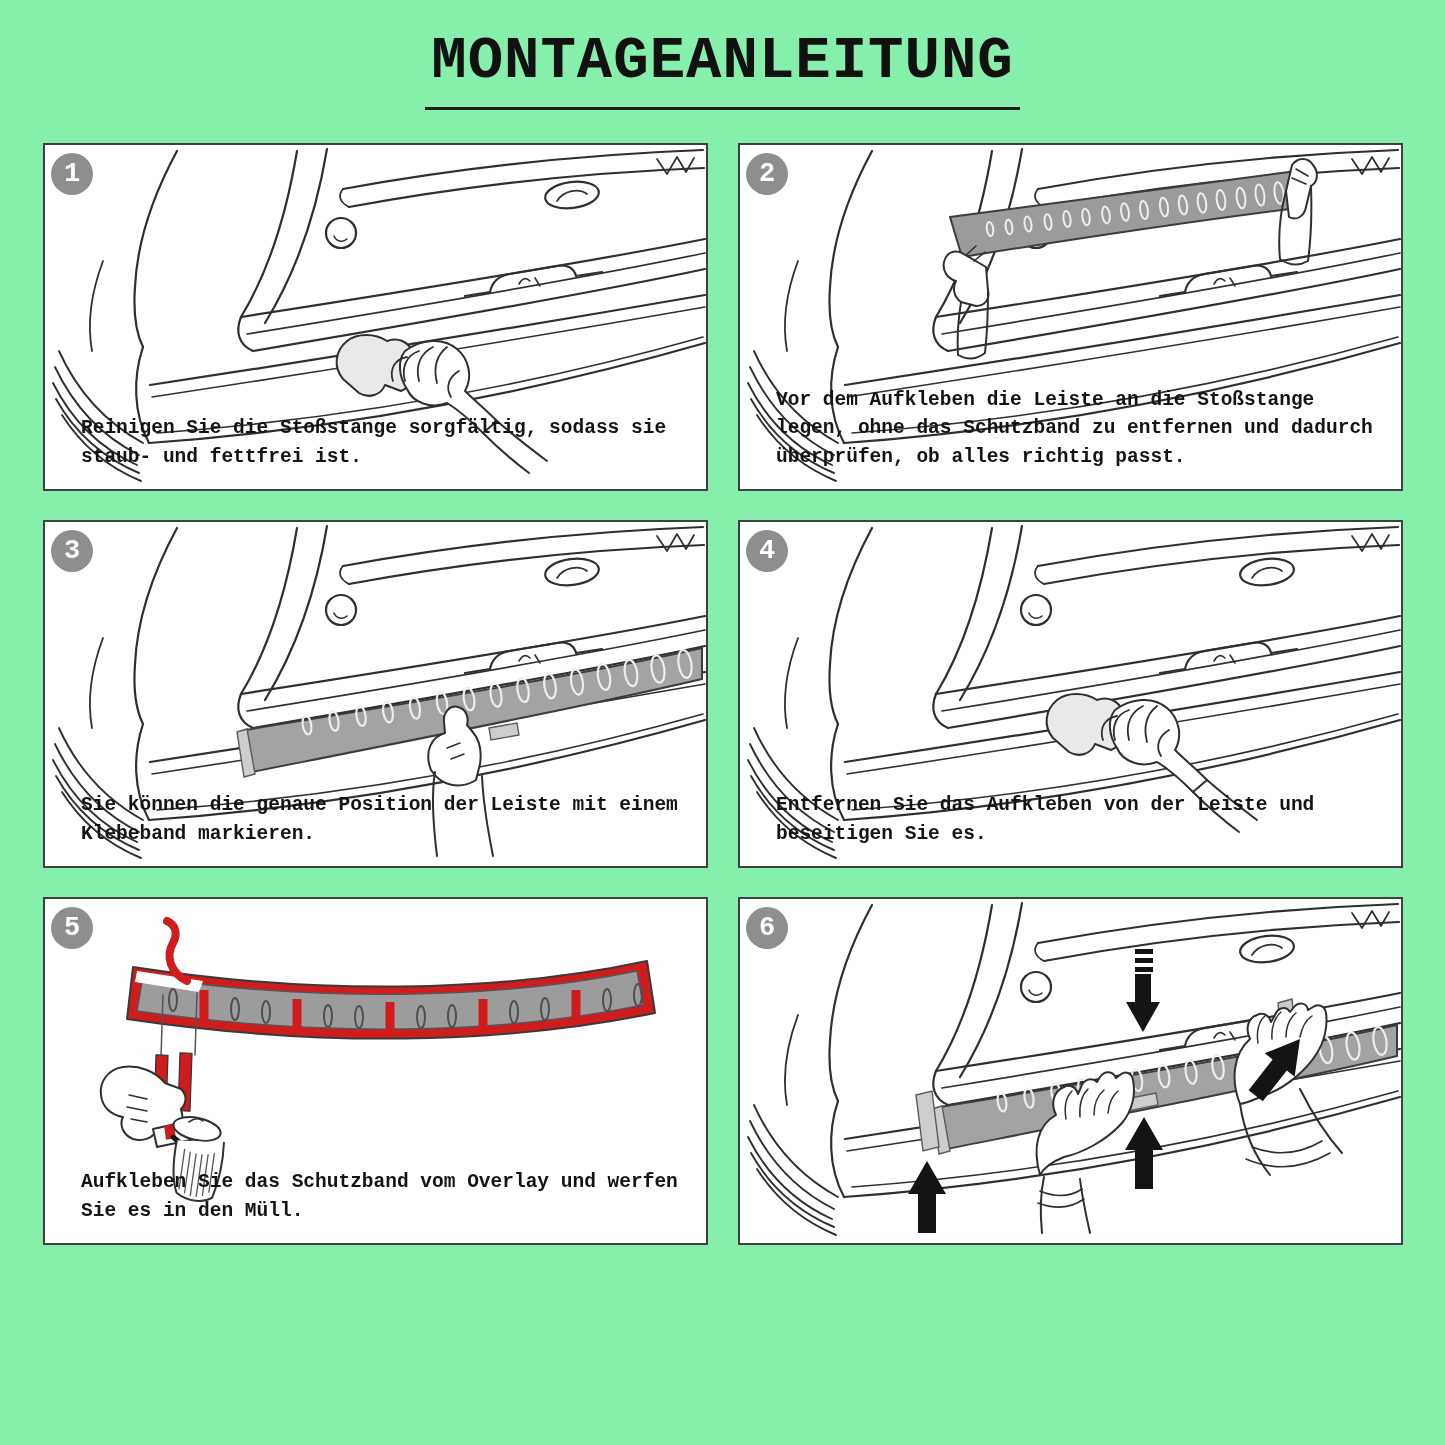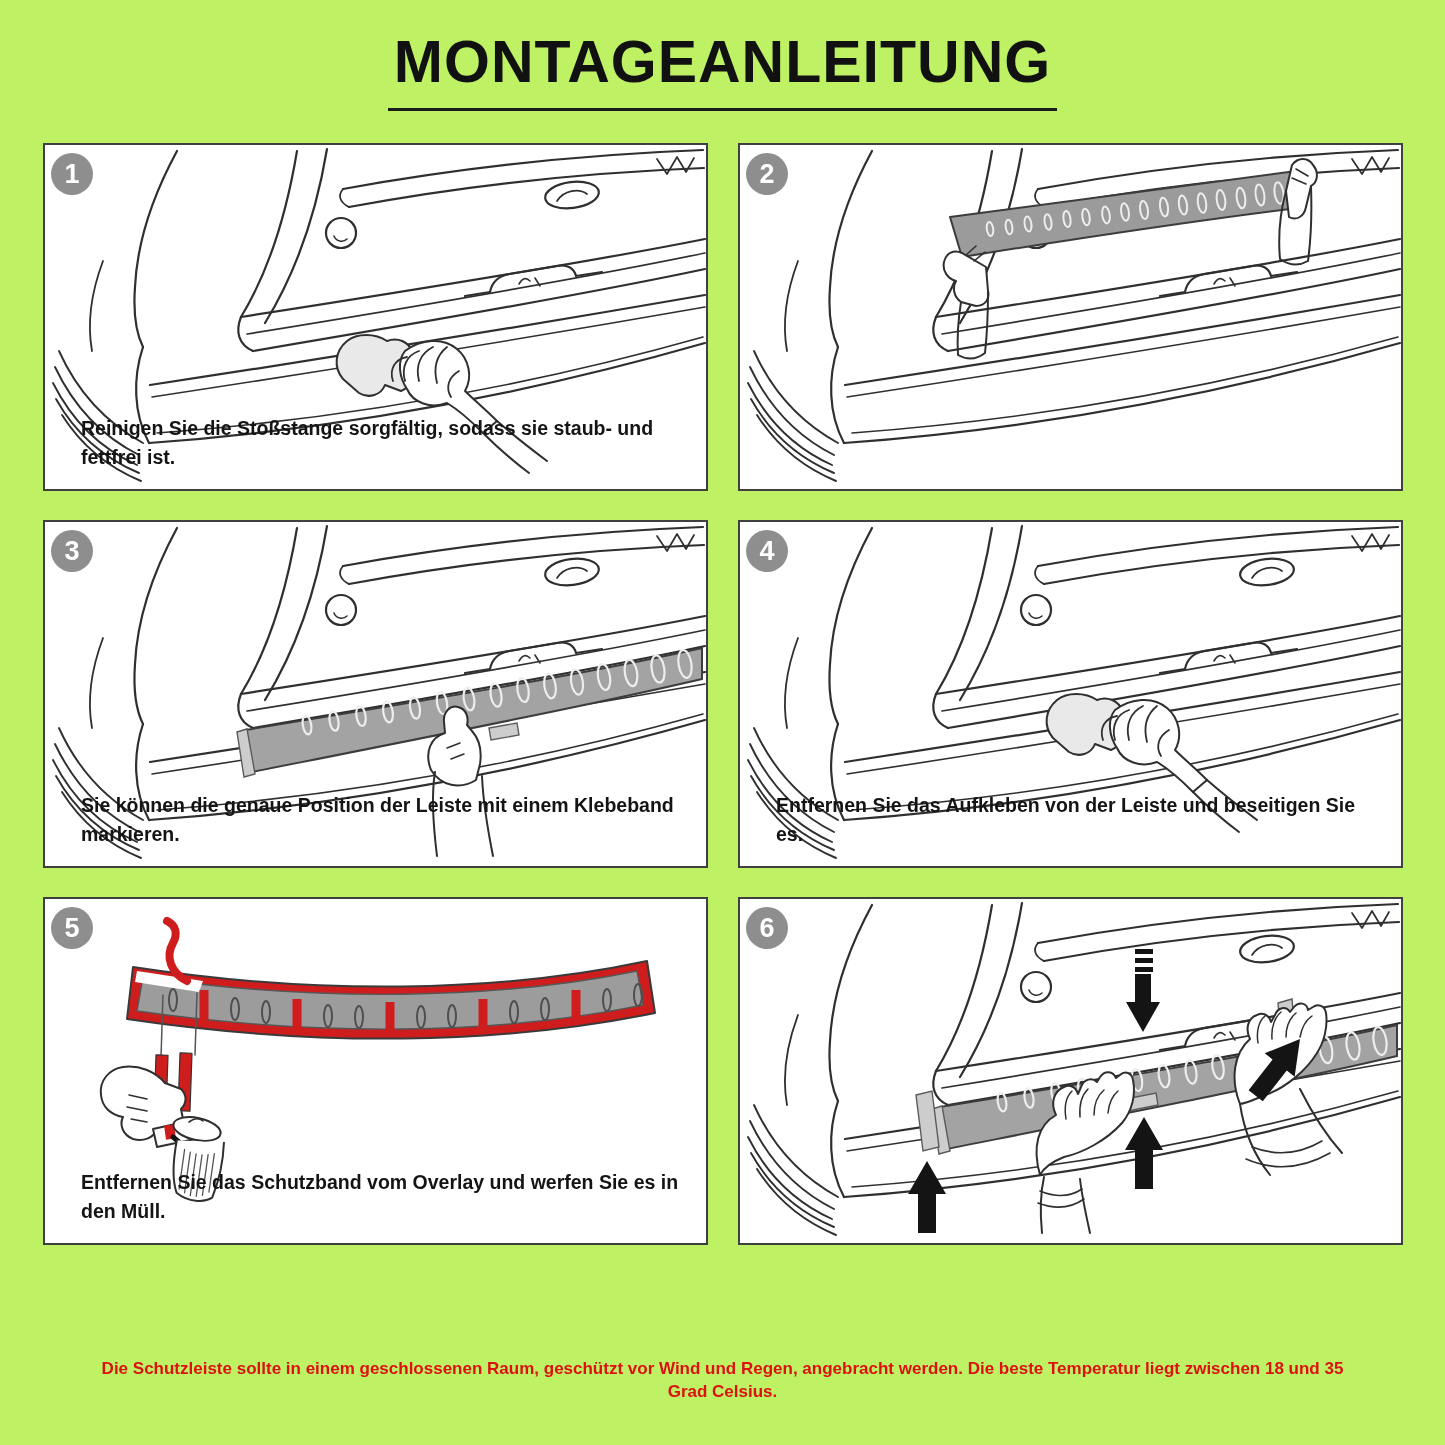--- a/index.html
+++ b/index.html
@@ -1,18 +1,18 @@
 <!DOCTYPE html>
 <html><head>
 <meta charset="utf-8">
 <style>
   html,body{margin:0;padding:0;background:#ffffff;}
   .page{
-    position:relative;width:1445px;height:1445px;background:#bef264;
-    font-family:Liberation Sans, sans-serif;overflow:hidden;
+    position:relative;width:1445px;height:1445px;background:#86efac;
+    font-family:Liberation Mono, monospace;overflow:hidden;
   }
   .title-wrap{position:absolute;top:28px;left:0;width:100%;text-align:center;}
   .title-wrap h1{margin:0;display:inline-block;font-size:59px;font-weight:700;
     letter-spacing:1px;color:#111;border-bottom:3px solid #1b1b1b;padding:0 6px 12px 6px;}
   .grid{
     position:absolute;left:43px;top:143px;width:1360px;
     display:grid;grid-template-columns:665px 665px;grid-template-rows:repeat(3,348px);
     column-gap:30px;row-gap:29px;
   }
   .panel{position:relative;border:2px solid #404040;background:#fff;}
@@ -159,20 +159,21 @@
         </g>
         <g stroke="#2f2f2f" stroke-width="2" stroke-linecap="round" stroke-linejoin="round">
           <path d="M552,20 C558,12 568,12 573,20 C579,27 578,37 571,41 L566,62 C564,72 556,76 549,72 L546,46 Z" fill="#ffffff"></path>
           <path d="M556,24 l12,7 M552,33 l14,6" fill="none" stroke-width="1.6"></path>
           <path d="M546,46 C540,68 538,92 540,114 M571,41 C572,70 571,94 568,116 M540,114 Q554,124 568,116" fill="none"></path>
         </g>
       </svg>
       <div class="badge">
           <span>2</span>
         </div>
+      <p class="cap">Vor dem Aufkleben die Leiste an die Stoßstange legen, ohne das Schutzband zu entfernen und dadurch überprüfen, ob alles richtig passt.</p>
     </section>
 
     <section class="panel">
       <svg class="illu" viewBox="0 0 661 344">
         <use href="#car"></use>
         <use href="#stripA"></use>
         <polygon points="444,206 472,201 474,213 446,218" fill="#cdcdcd" stroke="#5a5a5a" stroke-width="1.4"></polygon>
         <g stroke="#2f2f2f" stroke-width="2" stroke-linecap="round" stroke-linejoin="round">
           <path d="M386,248 C379,230 386,215 400,211 L399,200 C398,190 405,183 413,185 C421,187 424,195 422,203 L427,209 C434,217 437,229 435,242 L431,258 C415,268 396,264 386,248 Z" fill="#ffffff"></path>
           <path d="M402,226 l13,-5 M406,237 l13,-5" fill="none" stroke-width="1.5"></path>
@@ -242,21 +243,21 @@
           <path d="M144,223 q8,-6 14,-1" fill="none" stroke-width="1.6"></path>
           <g transform="rotate(8 150 270)">
             <path d="M128,244 C127,266 129,284 135,296 C148,304 164,302 171,296 C175,280 177,260 175,240" fill="#ffffff"></path>
             <path d="M137,252 V292 M143,254 V295 M149,255 V297 M155,255 V297 M161,254 V295 M167,252 V291" fill="none" stroke="#555" stroke-width="1.3"></path>
           </g>
         </g>
       </svg>
       <div class="badge">
           <span>5</span>
         </div>
-      <p class="cap">Entfernen Sie das Schutzband vom Overlay und werfen Sie es in den Müll.</p>
+      <p class="cap">Aufkleben Sie das Schutzband vom Overlay und werfen Sie es in den Müll.</p>
     </section>
 
     <section class="panel">
       <svg class="illu" viewBox="0 0 661 344">
         <use href="#car"></use>
         <use href="#stripA"></use>
         <g fill="#cdcdcd" stroke="#5a5a5a" stroke-width="1.4">
           <polygon points="176,196 192,192 199,248 183,252"></polygon>
           <polygon points="538,104 552,100 556,144 542,148"></polygon>
           <polygon points="386,200 416,194 418,206 388,212"></polygon>
@@ -283,15 +284,14 @@
           <path d="M403,133 L386,103 L395,103 L395,75 L411,75 L411,103 L420,103 Z"></path>
         </g>
       </svg>
       <div class="badge">
           <span>6</span>
         </div>
     </section>
 
   </div>
 
-  <div class="foot2"><span>Die Schutzleiste sollte in einem geschlossenen Raum, geschützt vor Wind und Regen, angebracht werden. Die beste Temperatur liegt zwischen 18 und 35</span><br><span>Grad Celsius.</span></div>
 
 </div>
 
 </body></html>

